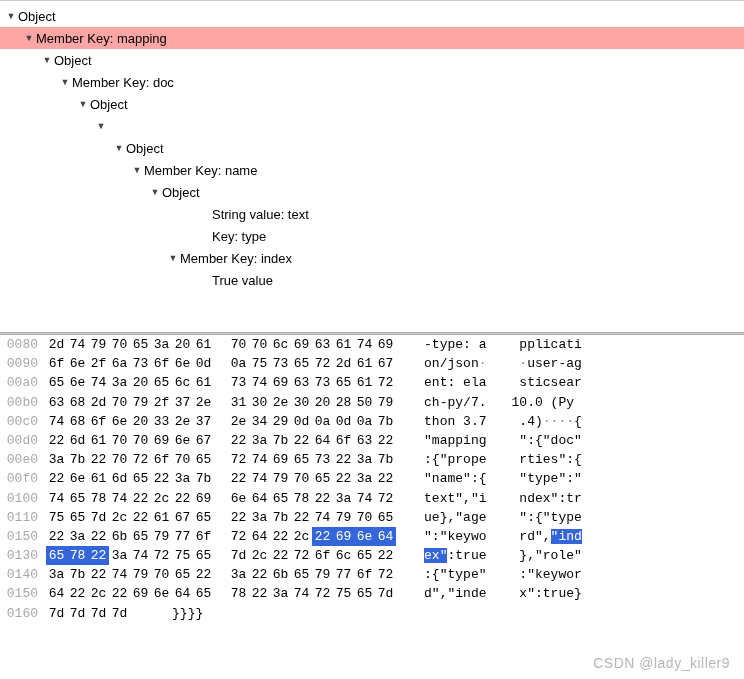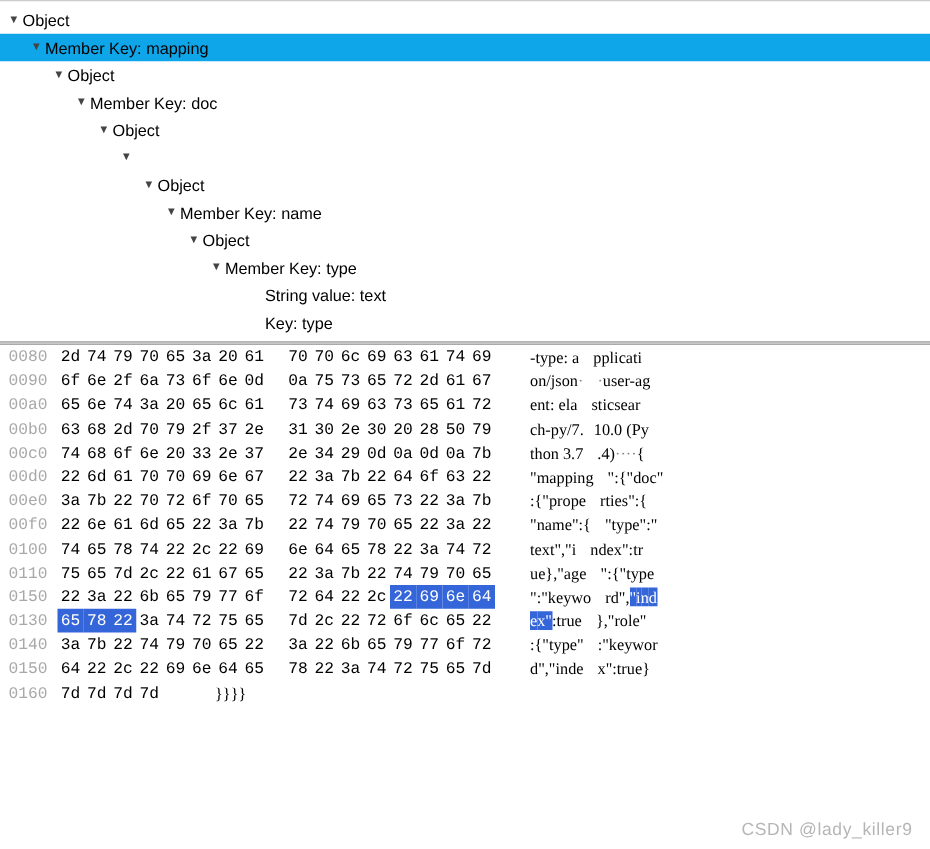--- a/index.html
+++ b/index.html
@@ -7,21 +7,21 @@
     font-family: "Segoe UI", Tahoma, sans-serif;
     font-size: 13px;
     background: #fff;
     color: #000;
     width: 744px;
     height: 679px;
     overflow: hidden;
     position: relative;
   }
   .pane-top {
-    height: 273px;
+    height: 332px;
     overflow: hidden;
     border-top: 1px solid #ccc;
     padding-top: 4px;
   }
   .pane-divider {
     height: 3px;
     background: #d0d0d0;
     border-top: 1px solid #aaa;
     border-bottom: 1px solid #aaa;
   }
@@ -34,21 +34,21 @@
     background: #fff;
   }
   .tree-row {
     display: flex;
     align-items: center;
     height: 22px;
     white-space: pre;
     padding-left: 4px;
   }
   .tree-row.selected {
-    background: #0ea5e9;
+    background: #fca5a5;
   }
   .indent { display: inline-block; }
   .arrow {
     display: inline-block;
     width: 14px;
     text-align: center;
     color: #555;
     font-size: 10px;
     transform: translateY(-1px);
   }
@@ -79,21 +79,22 @@
     text-align: center;
     color: #000;
   }
   .hex-byte.hl, .ascii-char.hl {
     background: #3465d9;
     color: #fff;
   }
   .hex-ascii {
     margin-left: 28px;
     display: flex;
-    font-family: Liberation Serif, serif;
+    font-family: Liberation Mono, monospace;
+    gap: 17px;
   }
   .ascii-group2 { margin-left: 8px; }
   .ascii-char {
     color: #000;
     white-space: pre;
   }
   .ascii-char.dim { color: #888; }
   .watermark {
     position: absolute;
     right: 14px;
@@ -111,21 +112,20 @@
 <div class="pane-top" id="tree-pane">
     <div class="tree-row"><span class="indent" style="width: 0px;"></span><span class="arrow open"></span><span class="tree-label">Object</span></div>
     <div class="tree-row selected"><span class="indent" style="width: 18px;"></span><span class="arrow open"></span><span class="tree-label">Member Key: mapping</span></div>
     <div class="tree-row"><span class="indent" style="width: 36px;"></span><span class="arrow open"></span><span class="tree-label">Object</span></div>
     <div class="tree-row"><span class="indent" style="width: 54px;"></span><span class="arrow open"></span><span class="tree-label">Member Key: doc</span></div>
     <div class="tree-row"><span class="indent" style="width: 72px;"></span><span class="arrow open"></span><span class="tree-label">Object</span></div>
     <div class="tree-row"><span class="indent" style="width: 90px;"></span><span class="arrow open"></span></div>
     <div class="tree-row"><span class="indent" style="width: 108px;"></span><span class="arrow open"></span><span class="tree-label">Object</span></div>
     <div class="tree-row"><span class="indent" style="width: 126px;"></span><span class="arrow open"></span><span class="tree-label">Member Key: name</span></div>
     <div class="tree-row"><span class="indent" style="width: 144px;"></span><span class="arrow open"></span><span class="tree-label">Object</span></div>
-    <div class="tree-row"><span class="indent" style="width: 162px;"></span><span class="arrow open"></span><span class="tree-label">Member Key: type</span></div>
     <div class="tree-row"><span class="indent" style="width: 194px;"></span><span class="arrow"></span><span class="tree-label">String value: text</span></div>
     <div class="tree-row"><span class="indent" style="width: 194px;"></span><span class="arrow"></span><span class="tree-label">Key: type</span></div>
     <div class="tree-row"><span class="indent" style="width: 162px;"></span><span class="arrow open"></span><span class="tree-label">Member Key: index</span></div>
     <div class="tree-row"><span class="indent" style="width: 194px;"></span><span class="arrow"></span><span class="tree-label">True value</span></div>
   </div>
 <div class="pane-divider"></div>
 <div class="pane-bottom" id="hex-pane">
     <div class="hex-row">
       <span class="hex-offset">0080</span>
       <span class="hex-bytes">

